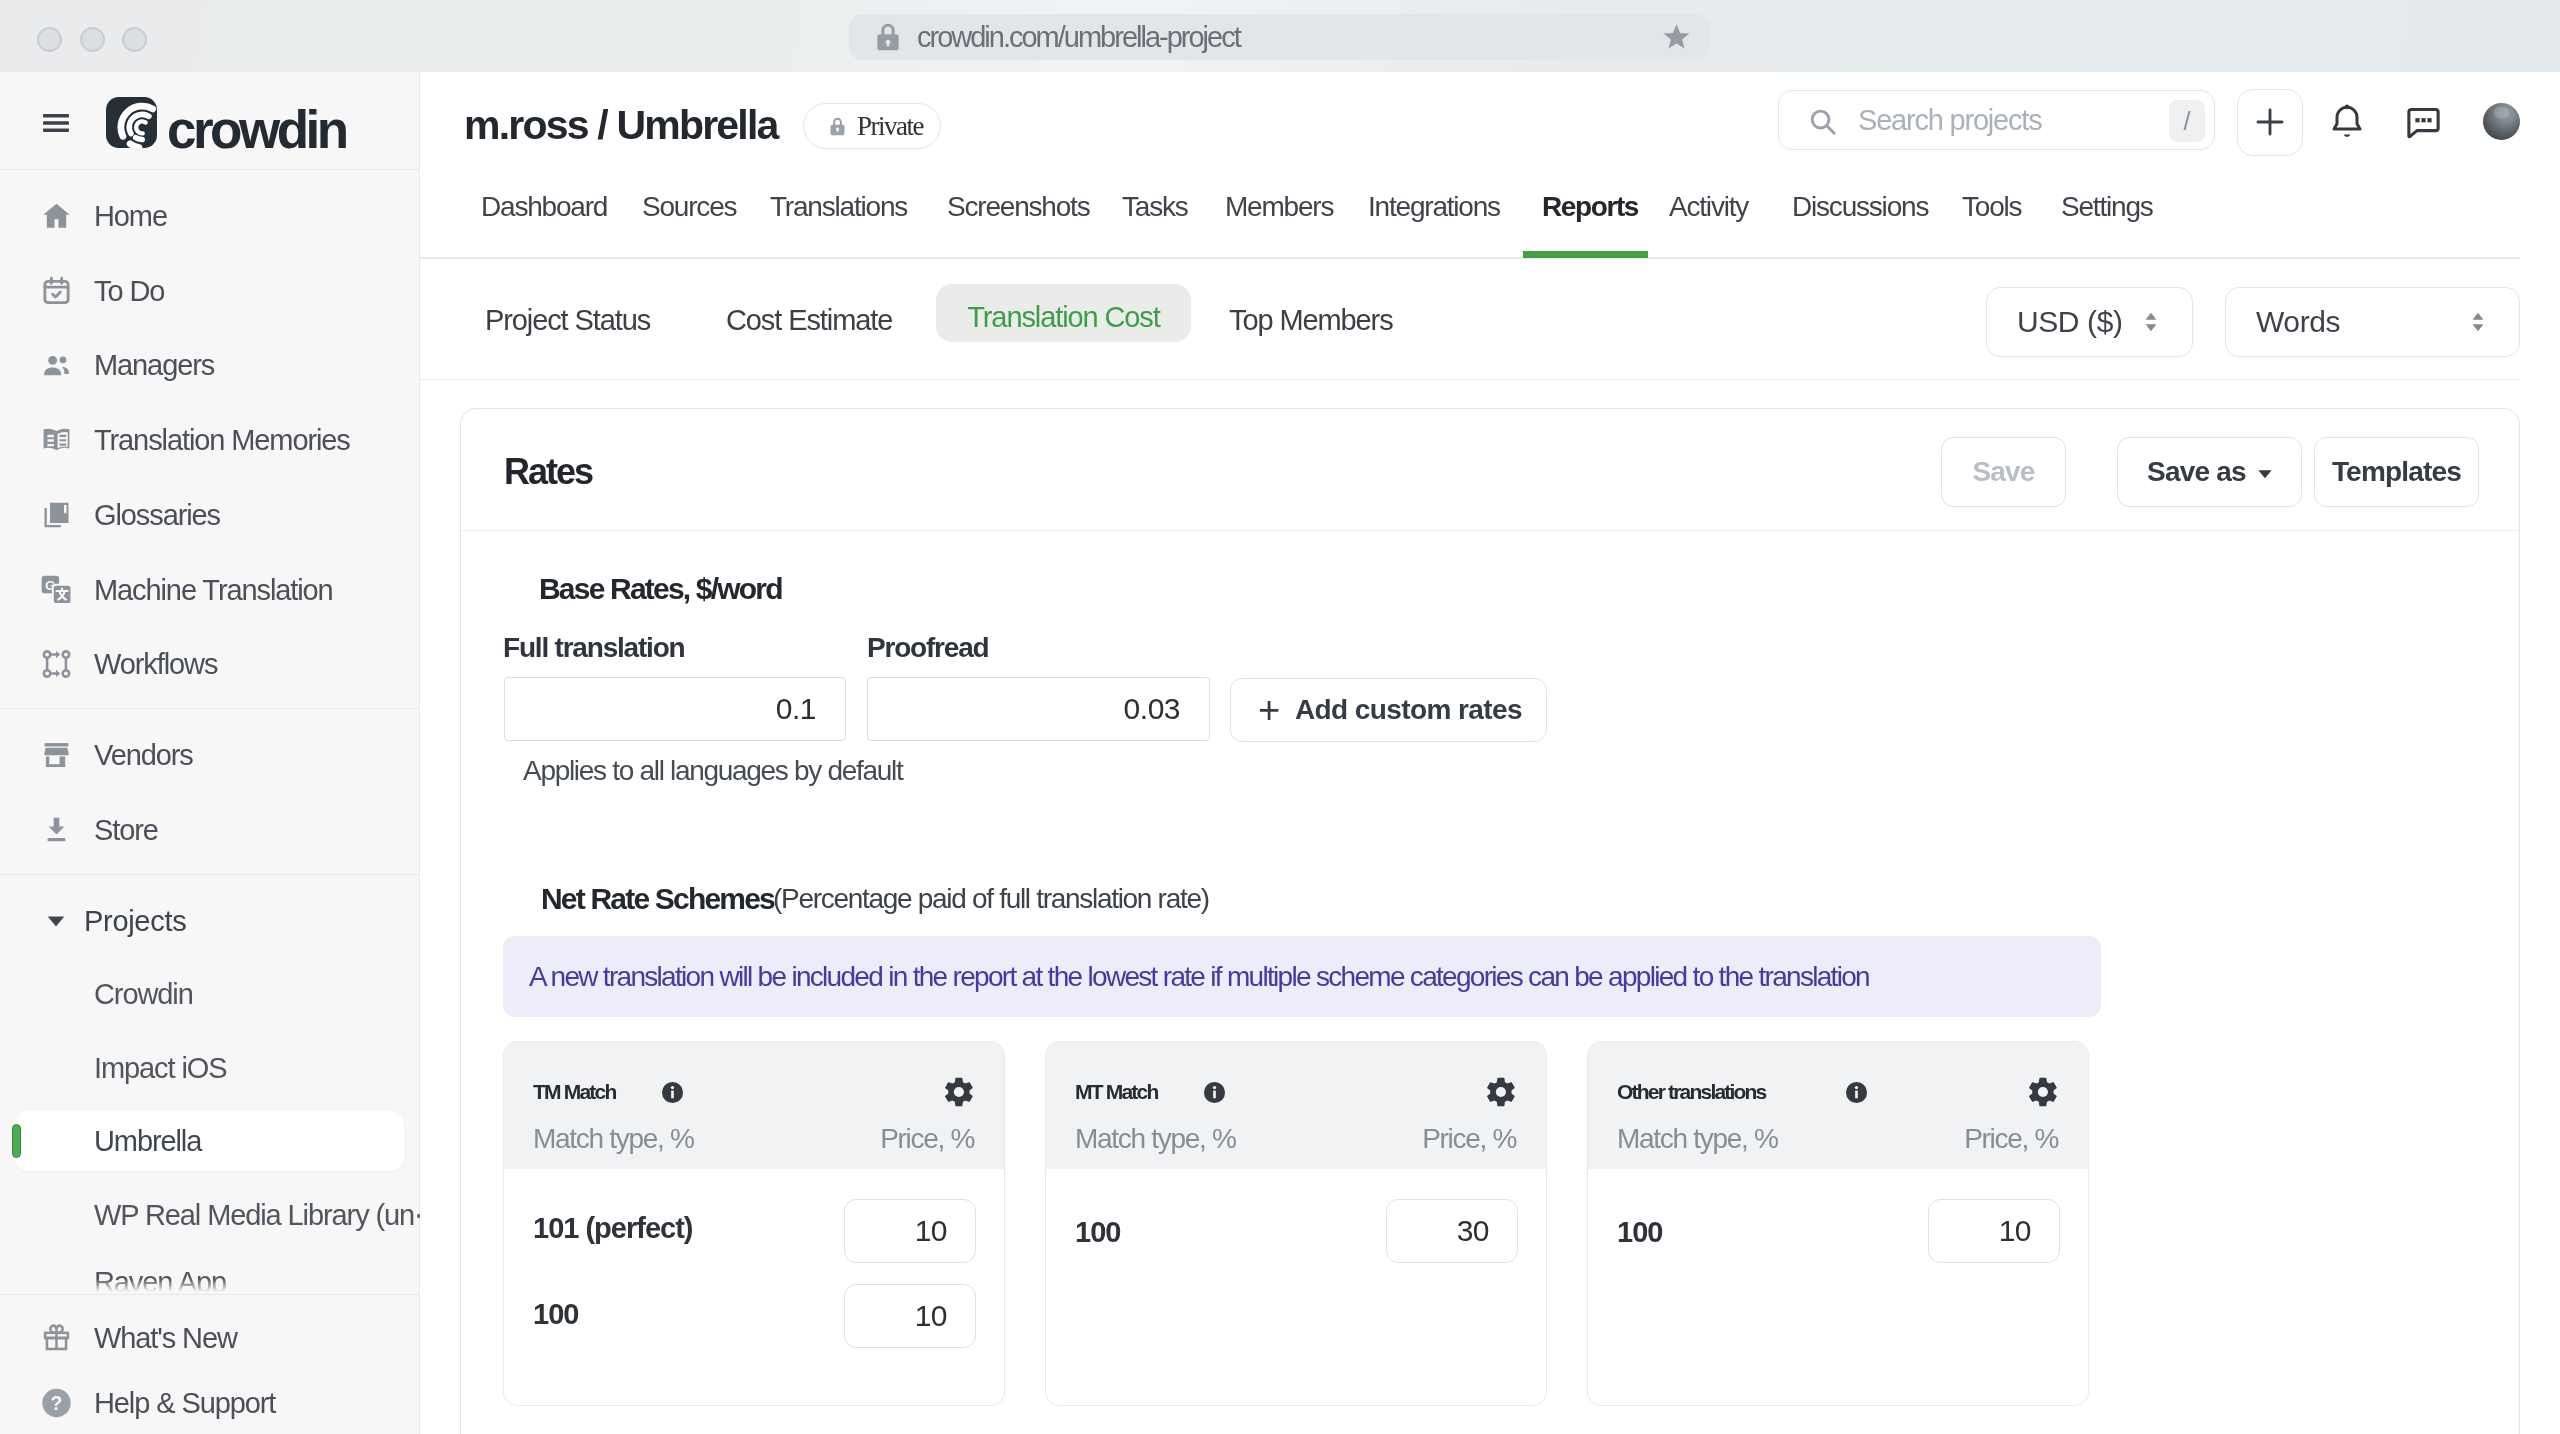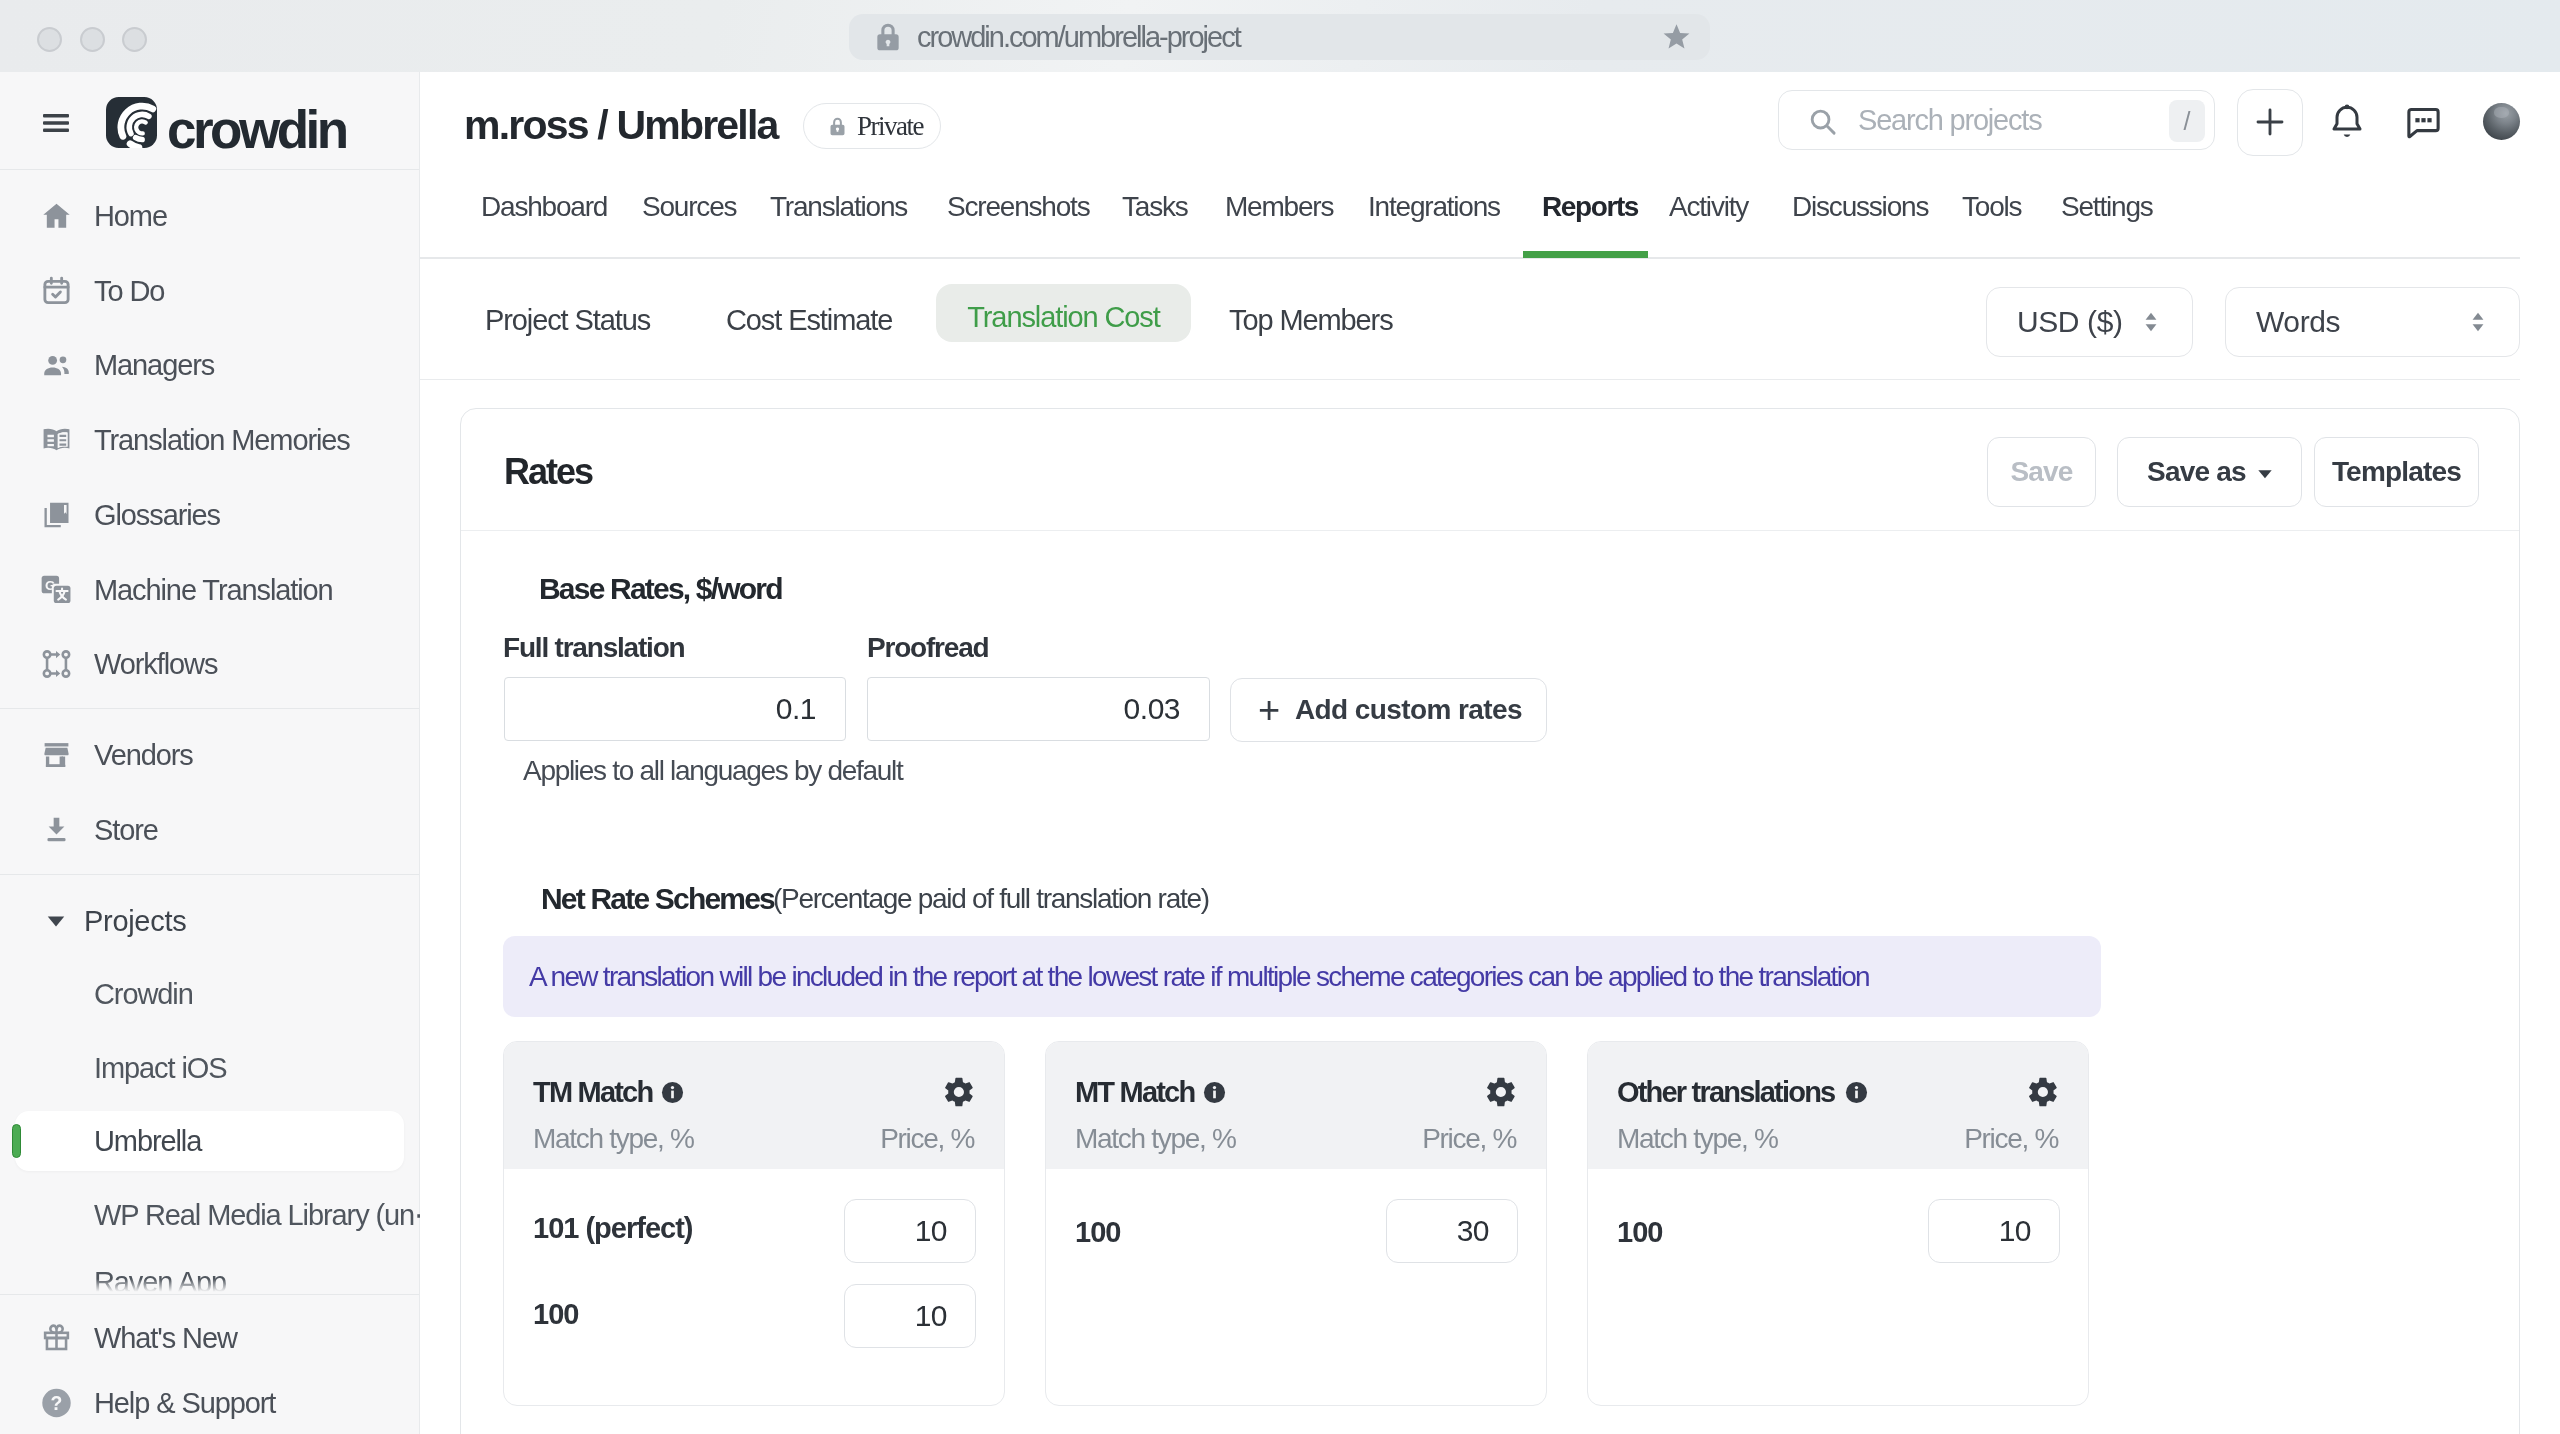--- a/index.html
+++ b/index.html
@@ -61,21 +61,21 @@
 .inp span { position:absolute; right:29px; top:50%; transform:translateY(-50%); font-size:30px; color:#2b3036; letter-spacing:-0.5px; }
 .cap { position:absolute; font-size:28px; color:#454b54; letter-spacing:-1.3px; transform:translateY(-50%); white-space:nowrap;margin-left:20px; }
 #addbtn { position:absolute; left:769px; top:269px; width:317px; height:64px; border:1px solid #dfe2e6; border-radius:12px; }
 #addbtn .pl { position:absolute; left:27px; top:50%; transform:translateY(-50%); font-size:38px; font-weight:normal; color:#363c44; }
 #addbtn .tx { position:absolute; left:64px; top:50%; transform:translateY(-50%); font-size:28px; font-weight:bold; color:#363c44; letter-spacing:-0.6px; }
 #banner { position:absolute; left:42px; top:527px; width:1598px; height:81px; background:#edecf9; border-radius:12px; }
 #banner span { position:absolute; left:26px; top:50%; transform:translateY(-50%); font-size:28px; color:#443aa6; letter-spacing:-1.7px; white-space:nowrap; }
 
 .scard { position:absolute; top:632px; width:502px; height:365px; border:1px solid #e8eaed; border-radius:14px; background:#fff; overflow:hidden; }
 .schead { position:absolute; left:0; top:0; width:100%; height:127px; background:#f1f2f4; }
-.sctitle { position:absolute; left:29px; top:50px; transform:translateY(-50%); font-size:29px; font-weight:bold; color:#272c33; letter-spacing:-1.8px; white-space:nowrap; }
+.sctitle { position:absolute; left:29px; top:50px; transform:translateY(-50%); font-size:21px; font-weight:bold; color:#272c33; letter-spacing:-1.8px; white-space:nowrap; }
 .scinfo { position:absolute; top:39px; width:23px; height:23px; color:#343a42; }
 .scgear { position:absolute; right:28px; top:33px; width:34px; height:34px; color:#343a42; }
 .scmt { position:absolute; left:29px; top:97px; transform:translateY(-50%); font-size:28px; color:#868d95; letter-spacing:-1.3px; }
 .scpr { position:absolute; right:30px; top:97px; transform:translateY(-50%); font-size:28px; color:#868d95; letter-spacing:-1.3px; }
 .scrow { position:absolute; left:29px; transform:translateY(-50%); font-size:29px; font-weight:bold; color:#2e333a; letter-spacing:-1px; }
 .scinp { position:absolute; right:28px; width:132px; height:64px; border:1px solid #dfe2e6; border-radius:12px; background:#fff; }
 .scinp span { position:absolute; right:28px; top:50%; transform:translateY(-50%); font-size:30px; color:#2b3036; letter-spacing:-0.5px; }
 svg { display:block; }
 </style>
 </head>
@@ -300,21 +300,21 @@
       <span>Words</span>
     <svg class="sorticon" style="right:28px" width="26" height="26" viewBox="0 0 24 24" fill="currentColor">
         <path d="M12 3.5 17 10H7z"></path>
         <path d="M12 20.5 7 14h10z"></path>
       </svg>
   </div>
   <div id="subline"></div>
 
   <div id="card">
     <h1>Rates</h1>
-    <div class="hbtn" style="left:1526px;width:109px;color:#b9bec5">
+    <div class="hbtn" style="left:1480px;width:125px;color:#b9bec5">
         <span>Save</span>
       </div>
     <div class="hbtn" style="left:1656px;width:185px">
         <span style="width:auto;left:29px;text-align:left">Save as</span>
       <svg style="position:absolute;right:26px;top:26px" width="20" height="20" viewBox="0 0 24 24" fill="#363c44">
           <path d="M4 7.5h16L12 17z"></path>
         </svg>
     </div>
     <div class="hbtn" style="left:1853px;width:165px">
         <span>Templates</span>

